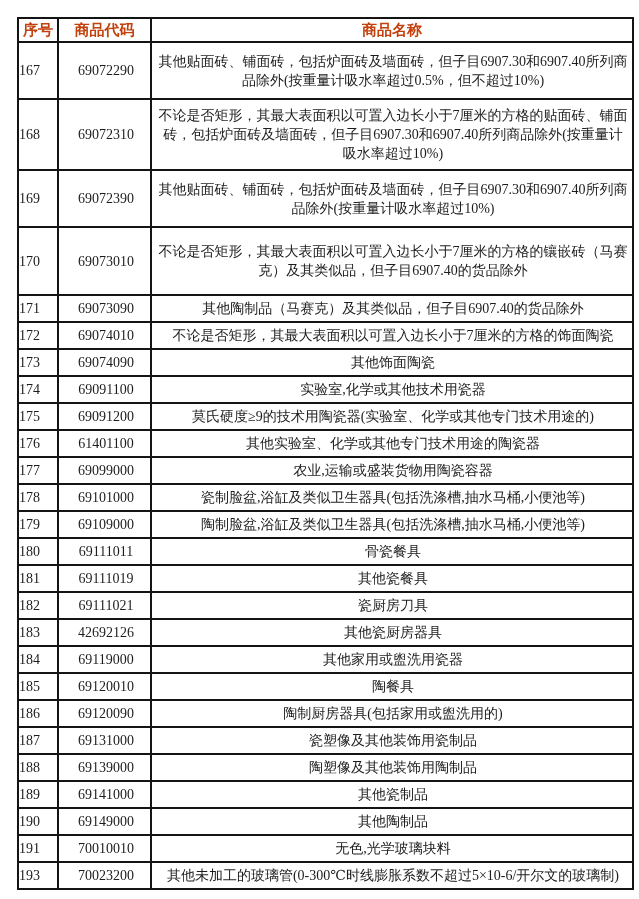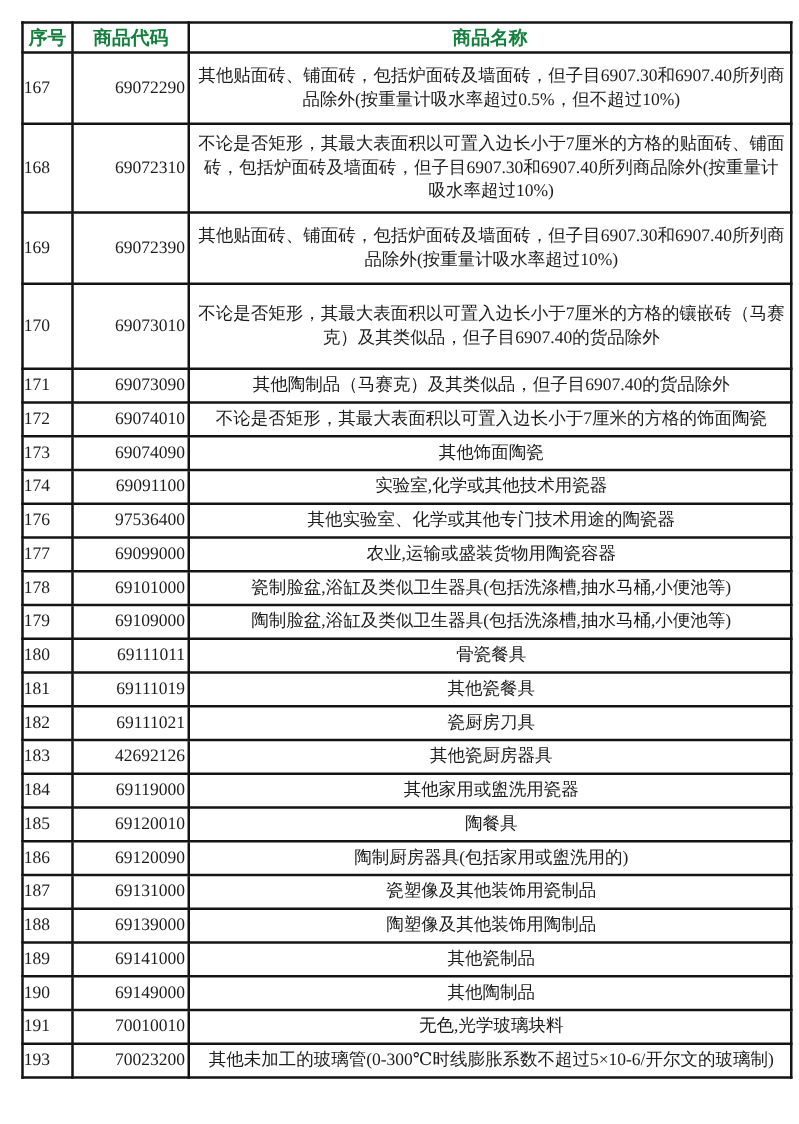--- a/index.html
+++ b/index.html
@@ -28,34 +28,34 @@
     border: 2px solid #141414;
     overflow: hidden;
   }
   .hs-table thead th {
     height: 20px;
     font-family: "Liberation Sans", "DejaVu Sans", sans-serif;
     font-weight: bold;
     font-size: 15px;
     text-align: center;
     padding: 1px 0;
-    color: #15803d;
+    color: #c2410c;
   }
   .hs-table td {
     font-size: 14px;
     line-height: 19px;
     vertical-align: middle;
     color: #1c1c1c;
   }
   td.col-no {
     text-align: left;
     padding: 0;
   }
   td.col-code {
-    text-align: right;
+    text-align: center;
     padding: 0 2px 0 5px;
   }
   td.col-name {
     text-align: center;
     padding: 2px 4px 2px 6px;
   }
   tbody tr { height: 27px; }
   tbody tr:nth-child(1) { height: 57px; }
   tbody tr:nth-child(2) { height: 71px; }
   tbody tr:nth-child(3) { height: 57px; padding-left: 36px; }
@@ -113,22 +113,27 @@
           <td class="col-no">173</td>
           <td class="col-code">69074090</td>
           <td class="col-name">其他饰面陶瓷</td>
         </tr>
         <tr>
           <td class="col-no">174</td>
           <td class="col-code">69091100</td>
           <td class="col-name">实验室,化学或其他技术用瓷器</td>
         </tr>
         <tr>
+          <td class="col-no">175</td>
+          <td class="col-code">69091200</td>
+          <td class="col-name">莫氏硬度≥9的技术用陶瓷器(实验室、化学或其他专门技术用途的)</td>
+        </tr>
+        <tr>
           <td class="col-no">176</td>
-          <td class="col-code">97536400</td>
+          <td class="col-code">61401100</td>
           <td class="col-name">其他实验室、化学或其他专门技术用途的陶瓷器</td>
         </tr>
         <tr>
           <td class="col-no">177</td>
           <td class="col-code">69099000</td>
           <td class="col-name">农业,运输或盛装货物用陶瓷容器</td>
         </tr>
         <tr>
           <td class="col-no">178</td>
           <td class="col-code">69101000</td>

